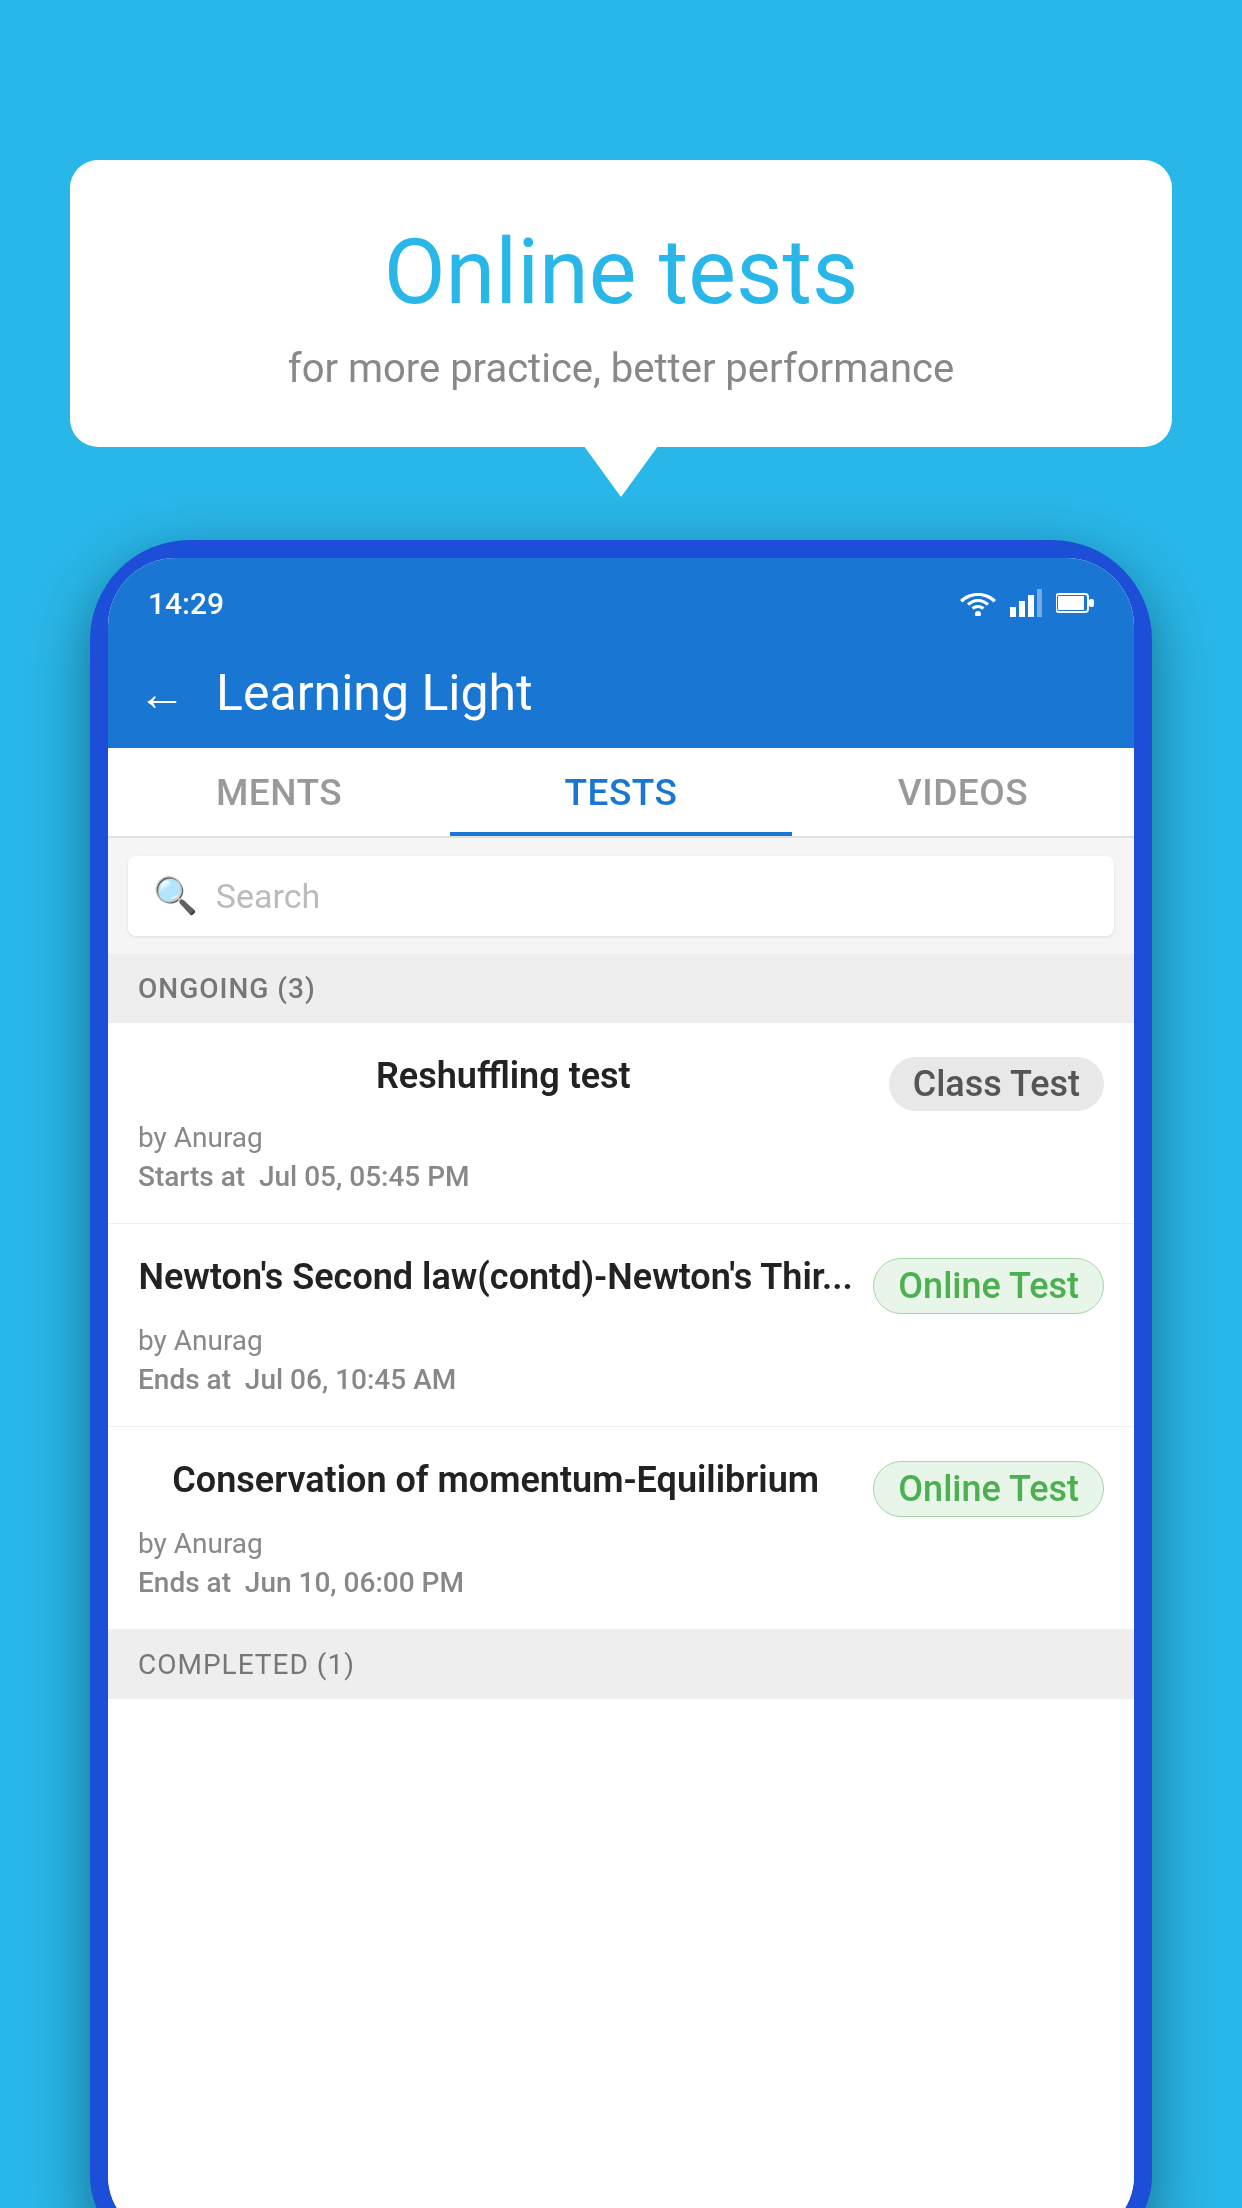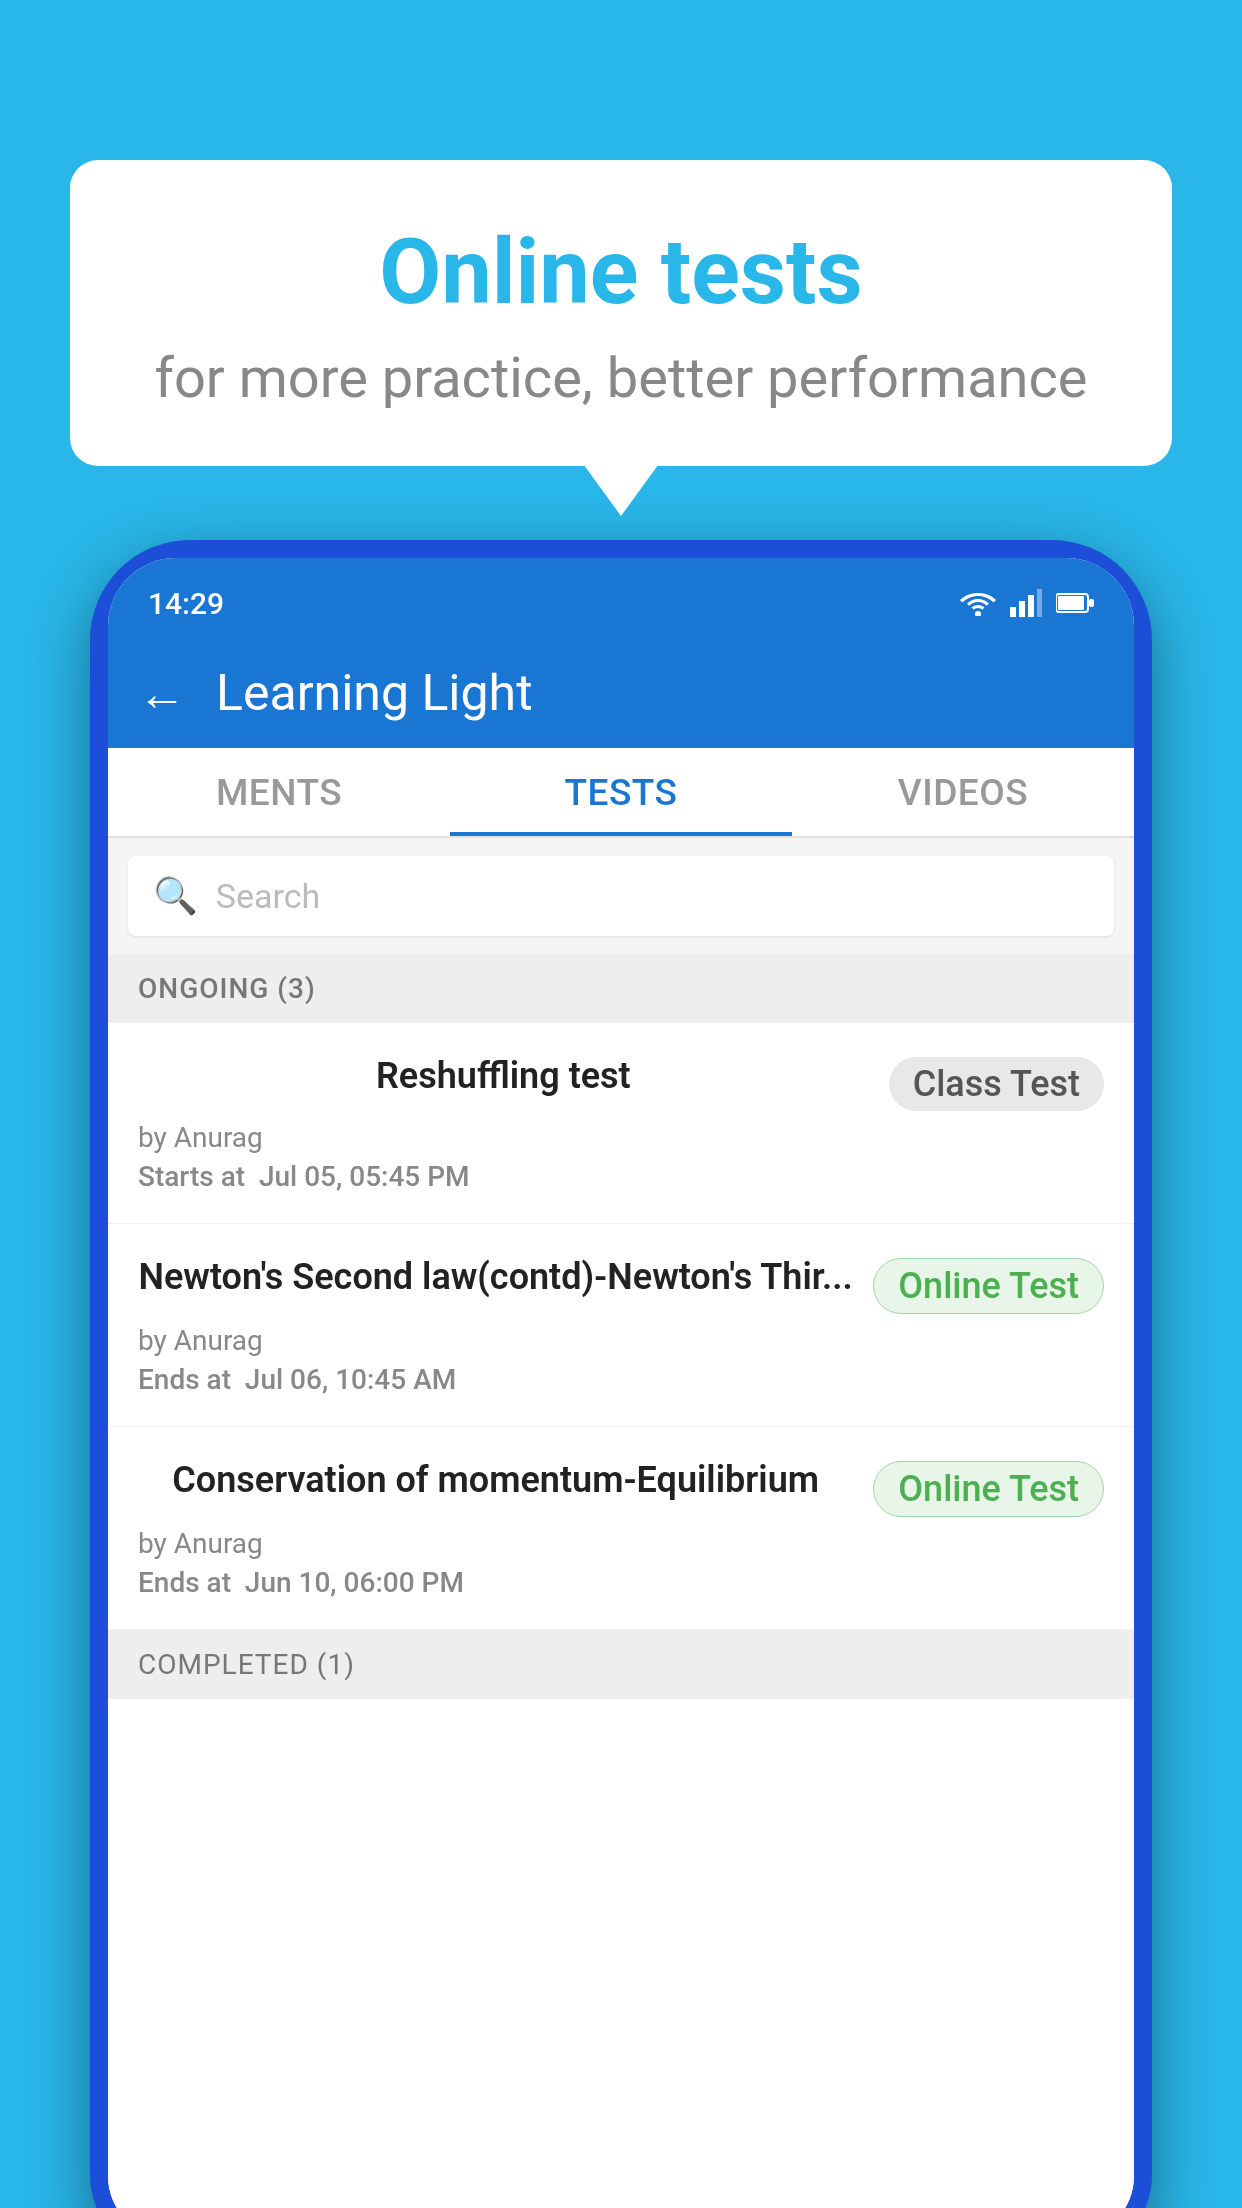--- a/index.html
+++ b/index.html
@@ -34,26 +34,26 @@
       width: 0;
       height: 0;
       border-left: 40px solid transparent;
       border-right: 40px solid transparent;
       border-top: 55px solid white;
     }
 
     .bubble-title {
       font-size: 90px;
       color: #29b6e8;
-      font-weight: 700;
+      font-weight: 400;
       margin-bottom: 20px;
     }
 
     .bubble-subtitle {
-      font-size: 56px;
+      font-size: 40px;
       color: #888;
       font-weight: 400;
     }
 
     
     .phone-container {
       position: absolute;
       top: 540px;
       left: 90px;
       right: 90px;

